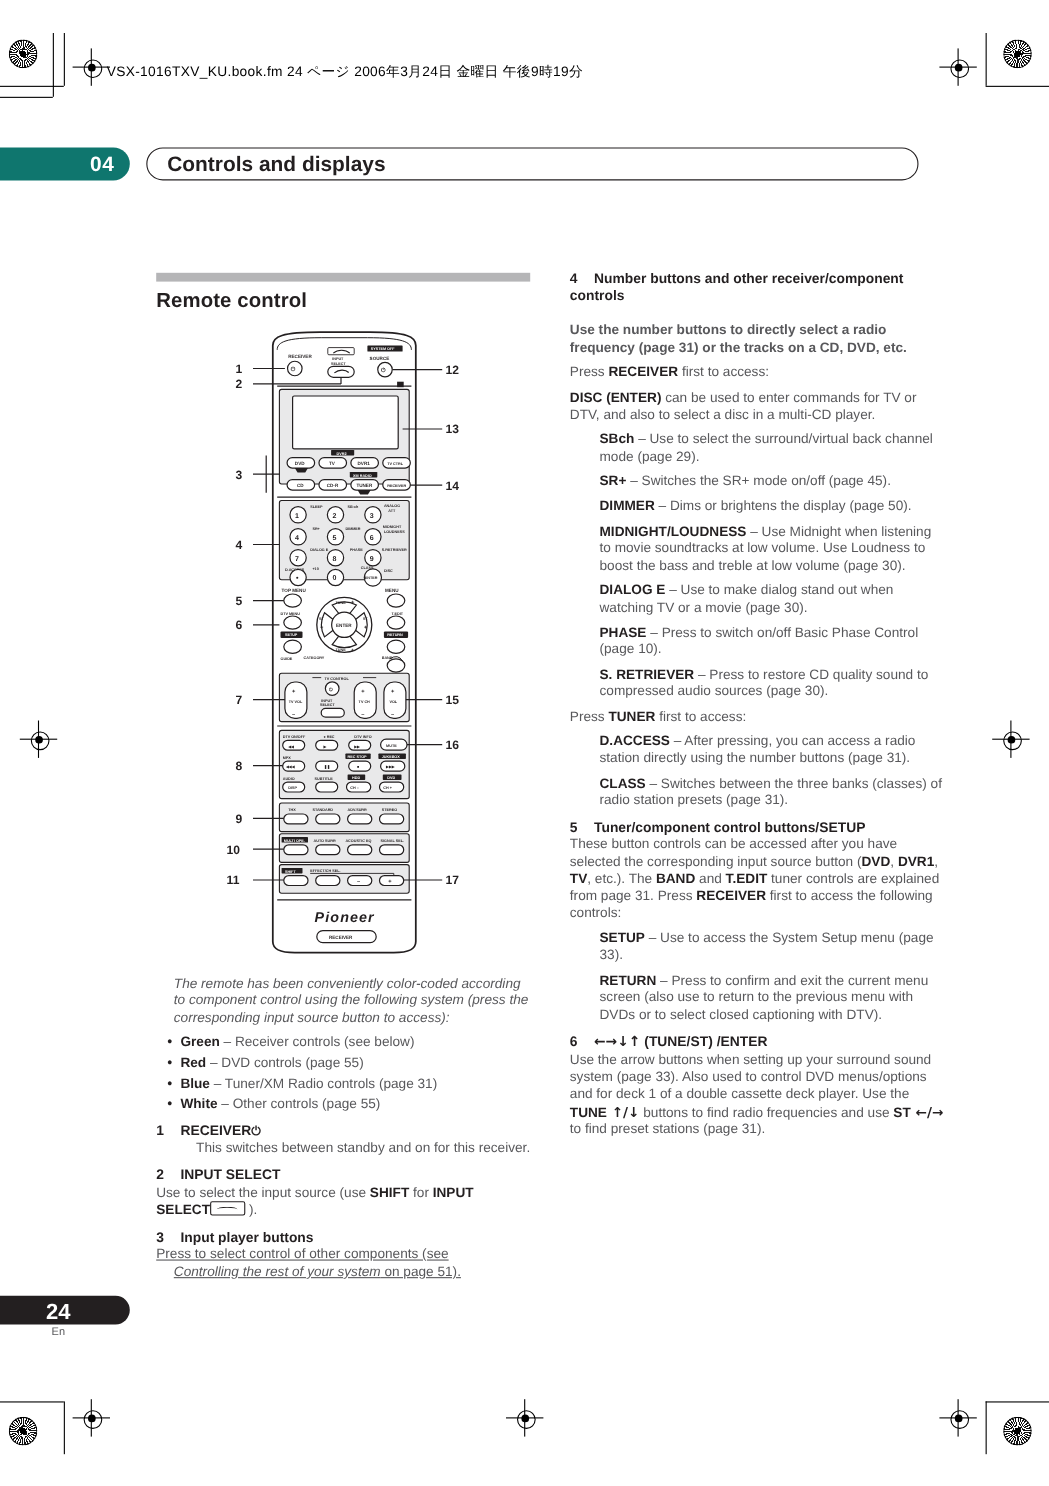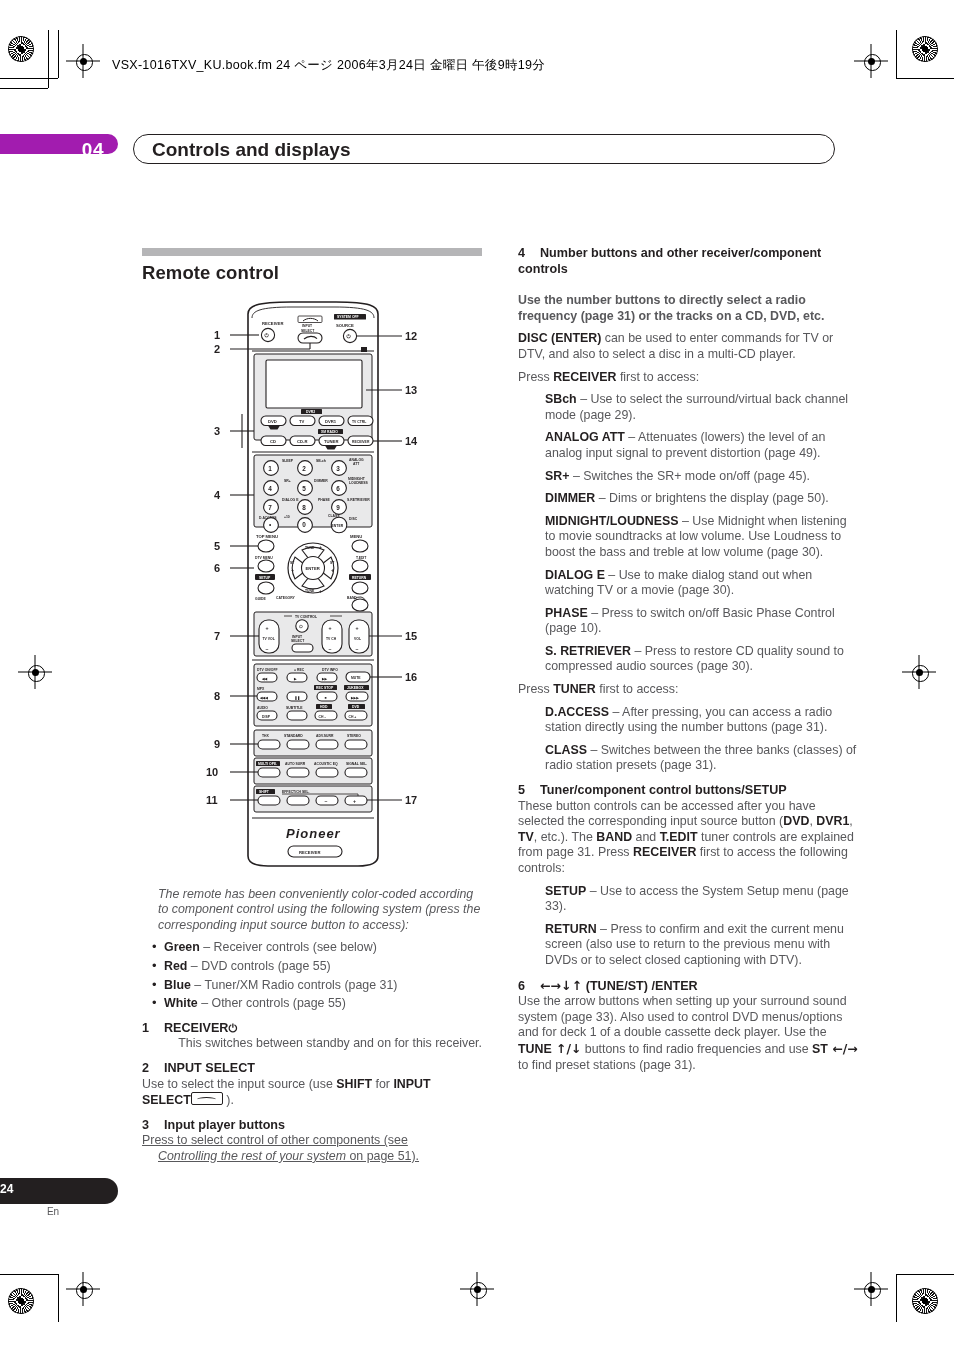--- a/index.html
+++ b/index.html
@@ -16,24 +16,24 @@
   .crop-plus::before,.crop-plus::after{content:"";position:absolute;background:#000;}
   .crop-plus::before{left:50%;top:0;width:1px;height:100%;transform:translateX(-50%);}
   .crop-plus::after{top:50%;left:0;height:1px;width:100%;transform:translateY(-50%);}
   .crop-plus .ring{position:absolute;left:50%;top:50%;width:15px;height:15px;margin:-7.5px 0 0 -7.5px;
      border:1.6px solid #000;border-radius:50%;}
   .crop-plus .dot{position:absolute;left:50%;top:50%;width:7px;height:7px;margin:-3.5px 0 0 -3.5px;
      background:#000;border-radius:50%;}
   .corner-rule{position:absolute;background:#000;}
 
   
-  .fileline{position:absolute;left:112px;top:57px;font-size:12.5px;letter-spacing:.3px;
+  .fileline{position:absolute;left:97px;top:57px;font-size:12.5px;letter-spacing:.3px;
             color:#000;white-space:nowrap;font-family:"Liberation Sans",sans-serif;}
 
-  .chap-tab{position:absolute;left:0px;top:134px;width:118px;height:20px;background:#a21caf;
+  .chap-tab{position:absolute;left:0px;top:134px;width:118px;height:30px;background:#0f766e;
             border-radius:0 16px 16px 0;}
   .chap-num{position:absolute;right:14px;top:5px;font-size:19px;font-weight:bold;color:#fff;
             letter-spacing:.5px;}
   .chap-title-pill{position:absolute;left:133px;top:134px;width:702px;height:30px;
             border:1.4px solid #231f20;border-radius:16px;box-sizing:border-box;}
   .chap-title{position:absolute;left:152px;top:139px;font-size:19px;font-weight:bold;color:#231f20;}
 
   
   .col{position:absolute;width:340px;font-size:12.4px;line-height:15.6px;color:#58585b;}
   .col-left{left:142px;top:248px;}
@@ -55,22 +55,22 @@
   .pwr-glyph{font-family:"DejaVu Sans",sans-serif;font-size:11px;}
   .inpsel-icon{display:inline-block;width:30px;height:11px;border:1.3px solid #231f20;
      border-radius:2px;vertical-align:-1px;position:relative;background:#fff;}
   .inpsel-icon::after{content:"";position:absolute;left:5px;top:4px;width:19px;height:4px;
      border-top:1.5px solid #231f20;border-radius:60% 60% 0 0;}
   .arr{font-family:"DejaVu Sans",sans-serif;}
 
   
   .pg-tab{position:absolute;left:0;top:1178px;width:118px;height:26px;background:#231f20;
           border-radius:0 13px 13px 0;}
-  .pg-num{position:absolute;left:0;top:1182px;width:106px;text-align:left;color:#fff;
-          font-size:12px;font-weight:bold;}
+  .pg-num{position:absolute;left:0;top:1182px;width:106px;text-align:center;color:#fff;
+          font-size:20px;font-weight:bold;}
   .pg-en{position:absolute;left:0;top:1206px;width:106px;text-align:center;color:#58585b;font-size:10px;}
 
   
   #remote-fig{position:absolute;left:206px;top:300px;width:228px;height:570px;}
   svg#remote-svg{position:absolute;left:0;top:0;}
   .leader{stroke:#231f20;stroke-width:1.1;fill:none;}
 </style>
 </head>
 <body>
 
@@ -161,25 +161,24 @@
     <span>Press to select control of other components (see </span><span class="itl">Controlling the rest of your system</span><span> on page 51).</span>
   </p>
 </div>
 
 <div class="col col-right">
 
   <div class="num-head" style="margin-top:0;">
     <span class="n">4</span><span>Number buttons and other receiver/component controls</span>
   </div>
   <p style="margin-top:16px;font-weight:bold;">Use the number buttons to directly select a radio frequency (page 31) or the tracks on a CD, DVD, etc.</p>
+  <p><span>Press </span><b>RECEIVER</b><span> first to access:</span></p>
   <p><b>DISC (ENTER)</b><span> can be used to enter commands for TV or DTV, and also to select a disc in a multi-CD player.</span></p>
-  <p><span>Press </span><b>RECEIVER</b><span> first to access:</span></p>
 
   <p class="indent"><b>SBch</b><span> – Use to select the surround/virtual back channel mode (page 29).</span></p>
-  <p class="indent"><b>ANALOG ATT</b><span> – Attenuates (lowers) the level of an analog input signal to prevent distortion (page 49).</span></p>
   <p class="indent"><b>SR+</b><span> – Switches the SR+ mode on/off (page 45).</span></p>
   <p class="indent"><b>DIMMER</b><span> – Dims or brightens the display (page 50).</span></p>
   <p class="indent"><b>MIDNIGHT/LOUDNESS</b><span> – Use Midnight when listening to movie soundtracks at low volume. Use Loudness to boost the bass and treble at low volume (page 30).</span></p>
   <p class="indent"><b>DIALOG E</b><span> – Use to make dialog stand out when watching TV or a movie (page 30).</span></p>
   <p class="indent"><b>PHASE</b><span> – Press to switch on/off Basic Phase Control (page 10).</span></p>
   <p class="indent"><b>S. RETRIEVER</b><span> – Press to restore CD quality sound to compressed audio sources (page 30).</span></p>
 
   <p><span>Press </span><b>TUNER</b><span> first to access:</span></p>
 
   <p class="indent"><b>D.ACCESS</b><span> – After pressing, you can access a radio station directly using the number buttons (page 31).</span></p>

